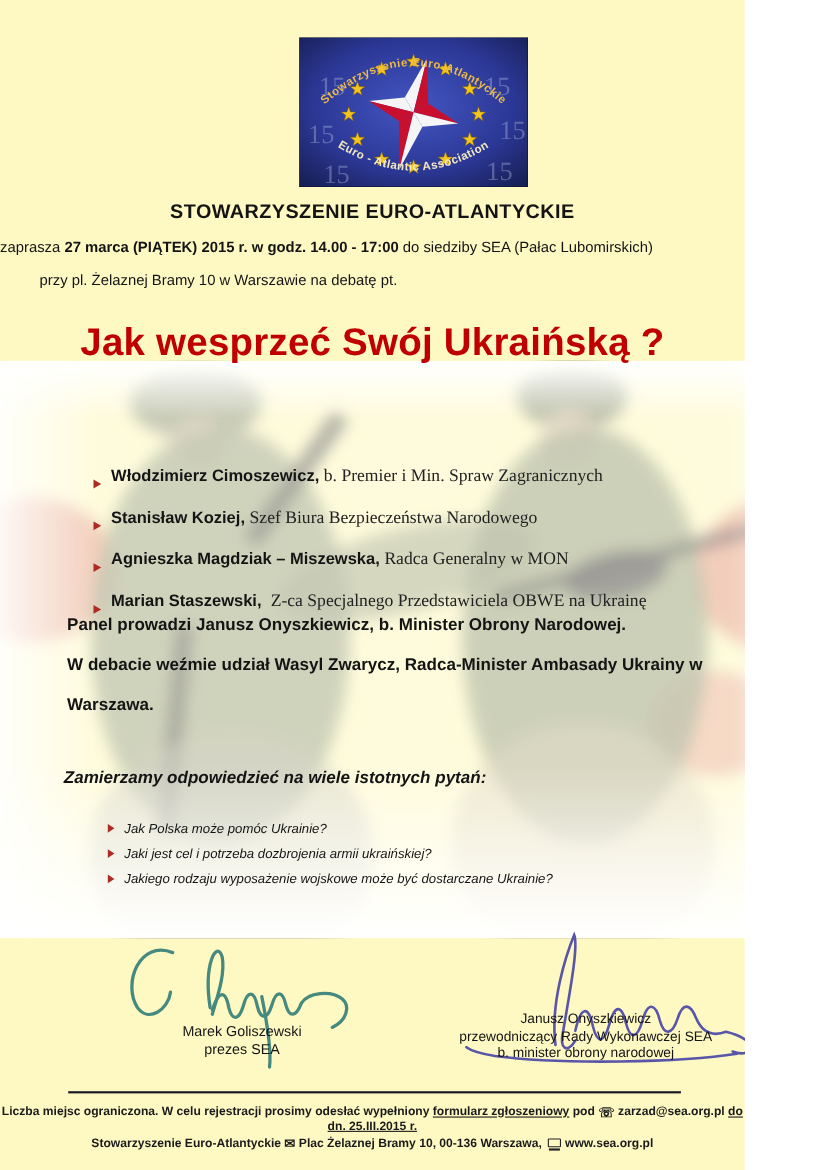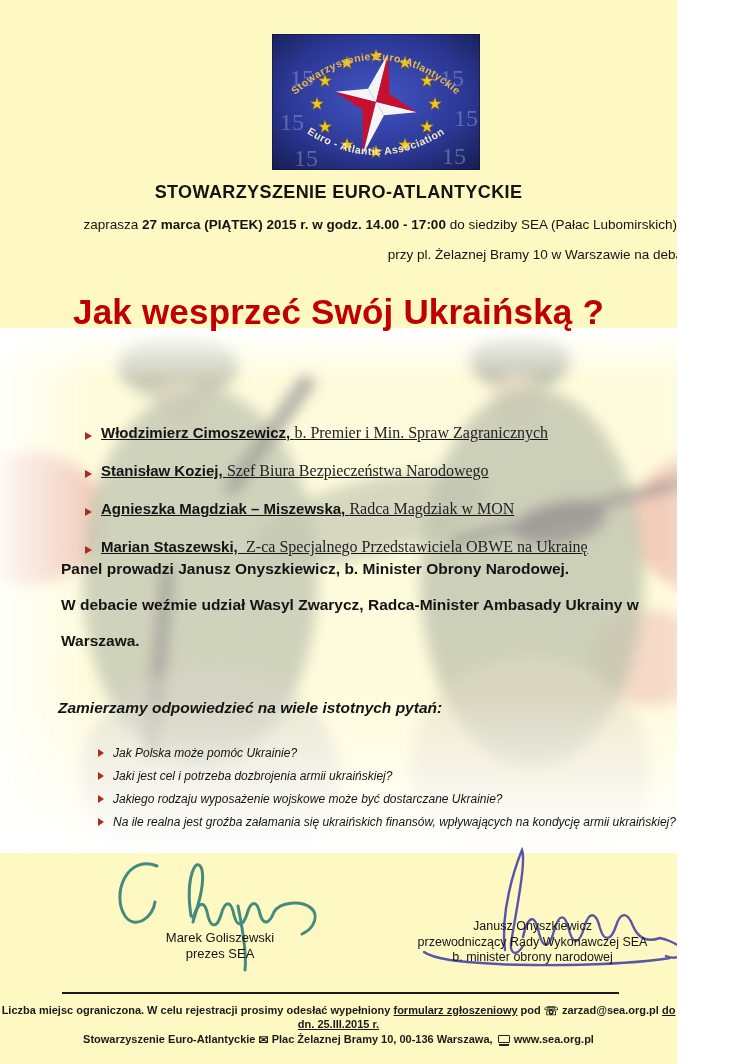--- a/index.html
+++ b/index.html
@@ -8,32 +8,32 @@
 
   
   .photo{position:absolute;left:0;top:328px;width:753px;height:525px;}
 
   
   .logo{position:absolute;left:272px;top:34px;width:208px;height:136px;}
 
   
   .org-title{position:absolute;top:182px;left:0;width:100%;text-align:center;
              font-size:18px;font-weight:bold;letter-spacing:.4px;}
-  .invite{position:absolute;left:0;width:100%;text-align:right;font-size:13.5px;}
+  .invite{position:absolute;left:0;width:100%;text-align:left;font-size:13.5px;}
   .invite.l1{top:217px;}
   .invite.l2{top:247px;margin-left:36px;}
   .b{font-weight:bold;}
 
   .headline{position:absolute;top:292px;left:0;width:100%;text-align:center;
             font-size:35px;font-weight:bold;letter-spacing:.2px;}
 
   
   .speak-intro{position:absolute;left:45px;top:396px;font-size:15px;}
   .speakers{position:absolute;left:85px;top:421px;}
-  .sp-item{display:flex;align-items:center;margin-bottom:15px;font-size:15px;line-height:23px;text-decoration:underline;}
+  .sp-item{display:flex;align-items:flex-end;margin-bottom:15px;font-size:15px;line-height:23px;}
   .tri{flex:none;width:0;height:0;border-left:7px solid #AD2B22;
        border-top:4.5px solid transparent;border-bottom:4.5px solid transparent;
        margin:7px 9px 0 0;}
   .sp-name{font-weight:bold;white-space:pre;}
   .sp-role{font-family:"Liberation Serif",serif;font-size:16px;color:#222;}
 
   
   .panel{position:absolute;left:61px;top:551px;width:660px;font-size:15.5px;
          font-weight:bold;line-height:36px;}
   .panel .plain{font-weight:normal;font-size:15px;}
@@ -184,21 +184,21 @@
     <div class="sp-item">
         <span class="tri"></span>
         <span><span class="sp-name">Włodzimierz Cimoszewicz, </span><span class="sp-role">b. Premier i Min. Spraw Zagranicznych</span></span>
       </div>
     <div class="sp-item">
         <span class="tri"></span>
         <span><span class="sp-name">Stanisław Koziej, </span><span class="sp-role">Szef Biura Bezpieczeństwa Narodowego</span></span>
       </div>
     <div class="sp-item">
         <span class="tri"></span>
-        <span><span class="sp-name">Agnieszka Magdziak – Miszewska, </span><span class="sp-role">Radca Magdziak w MON</span></span>
+        <span><span class="sp-name">Agnieszka Magdziak – Miszewska, </span><span class="sp-role">Radca Generalny w MON</span></span>
       </div>
     <div class="sp-item">
         <span class="tri"></span>
         <span><span class="sp-name">Marian Staszewski,  </span><span class="sp-role">Z-ca Specjalnego Przedstawiciela OBWE  na Ukrainę</span></span>
       </div>
   </div>
 
   <div class="panel">
     <div>Panel prowadzi  Janusz Onyszkiewicz, b. Minister Obrony Narodowej.</div>
     <div>W debacie weźmie udział Wasyl Zwarycz, Radca-Minister Ambasady Ukrainy w</div>
@@ -211,24 +211,20 @@
         <span class="tri"></span>
         <span>Jak Polska może pomóc Ukrainie?</span>
       </div>
     <div class="q-item">
         <span class="tri"></span>
         <span>Jaki jest cel i potrzeba dozbrojenia armii ukraińskiej?</span>
       </div>
     <div class="q-item">
         <span class="tri"></span>
         <span>Jakiego rodzaju wyposażenie wojskowe może być dostarczane Ukrainie?</span>
-      </div>
-    <div class="q-item">
-        <span class="tri"></span>
-        <span>Na ile realna jest groźba załamania się ukraińskich finansów, wpływających na kondycję armii ukraińskiej?</span>
       </div>
   </div>
 
   <div class="sig-draw left">
     <svg width="225" height="128" viewBox="0 0 225 128" xmlns="http://www.w3.org/2000/svg">
       <g fill="none" stroke="#45897F" stroke-width="3" stroke-linecap="round">
         <path d="M 52,20 C 22,8 6,48 20,70 C 30,84 48,72 50,56"></path>
         <path d="M 86,70 C 80,30 92,8 97,24 C 100,40 92,62 88,76"></path>
         <path d="M 88,72 c 6,-18 12,-18 15,-2 c 3,12 9,12 13,-1 c 4,-15 10,-15 13,0 c 3,12 9,12 13,-1 c 4,-14 10,-14 13,0 c 3,11 9,11 14,-2 C 175,56 196,54 206,62 C 214,69 210,82 197,88"></path>
         <path d="M 133,60 C 138,85 142,108 140,124"></path>

